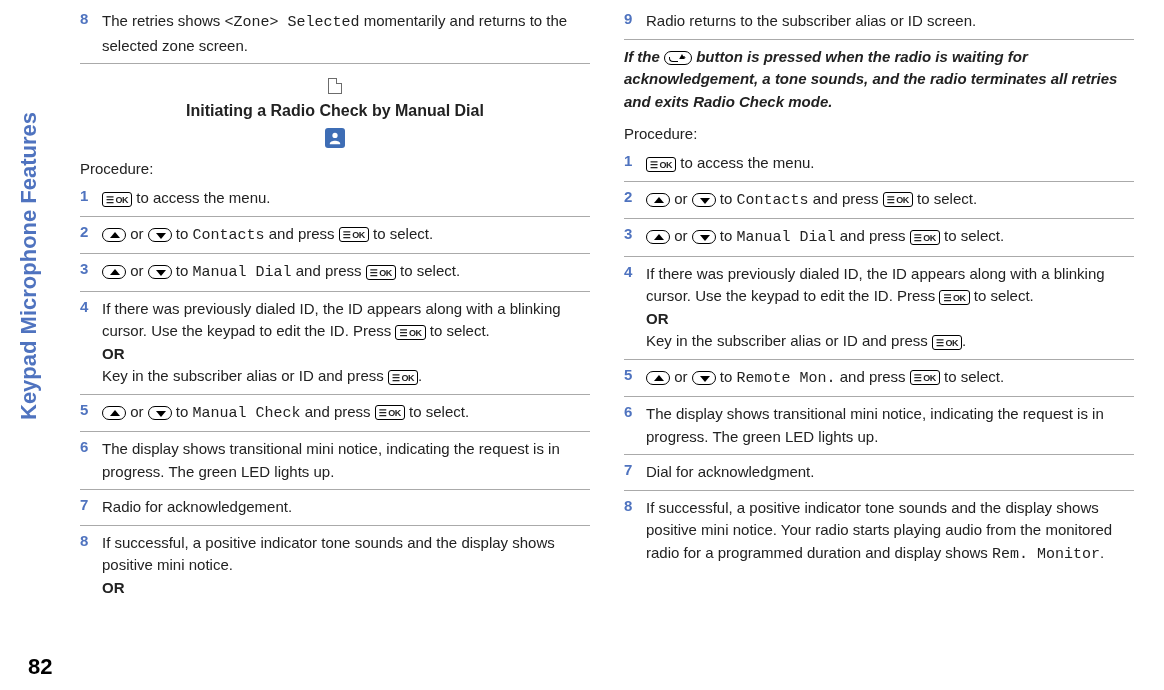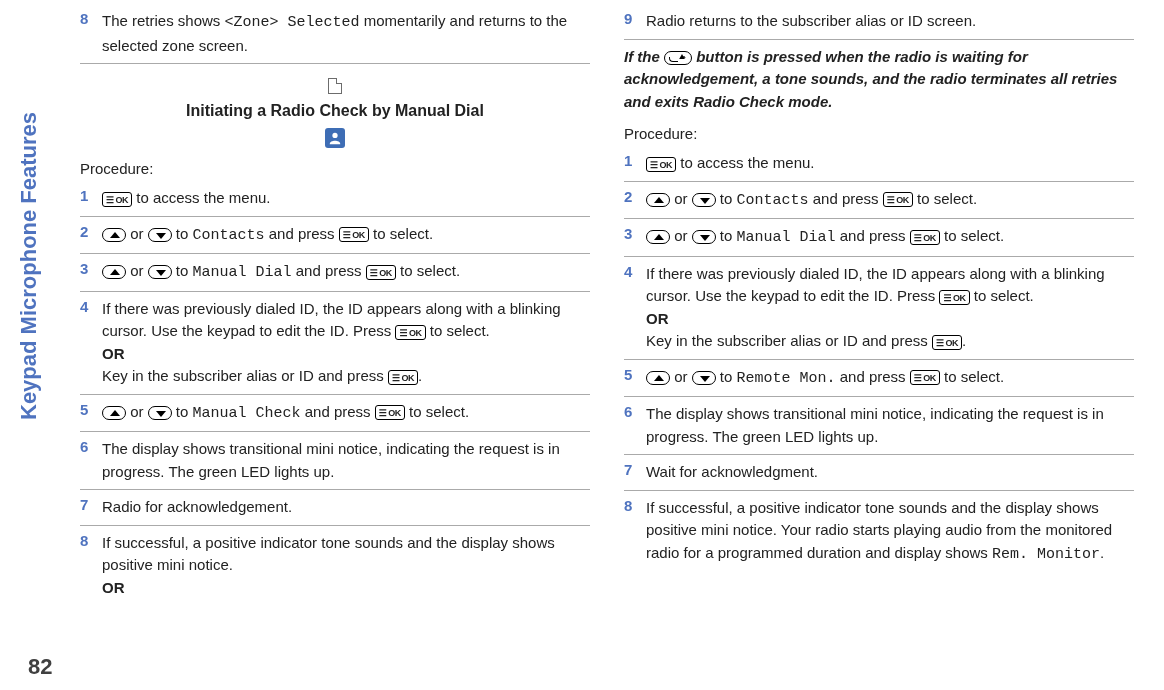--- a/index.html
+++ b/index.html
@@ -28,21 +28,21 @@
     transform-origin: left top;
     color: #4f73bf;
     font-size: 22px;
     font-weight: bold;
     white-space: nowrap;
   }
   .page-num {
     position: absolute;
     left: 28px;
     bottom: 10px;
-    color: #404040;
+    color: #000000;
     font-size: 22px;
     font-weight: bold;
   }
   .content {
     position: absolute;
     left: 70px;
     top: 0;
     width: 1094px;
     height: 690px;
     display: flex;
@@ -336,21 +336,21 @@
       </div>
     </div>
 
     <div class="step">
       <div class="num">6</div>
       <div class="body">The display shows transitional mini notice, indicating the request is in progress. The green LED lights up.</div>
     </div>
 
     <div class="step">
       <div class="num">7</div>
-      <div class="body">Wait for acknowledgment.</div>
+      <div class="body">Dial for acknowledgment.</div>
     </div>
 
     <div class="step" style="border-bottom:none">
       <div class="num">8</div>
       <div class="body">
         <span>If successful, a positive indicator tone sounds and the display shows positive mini notice. Your radio starts playing audio from the monitored radio for a programmed duration and display shows </span><span class="code">Rem. Monitor</span><span>.</span>
       </div>
     </div>
 
   </div>

